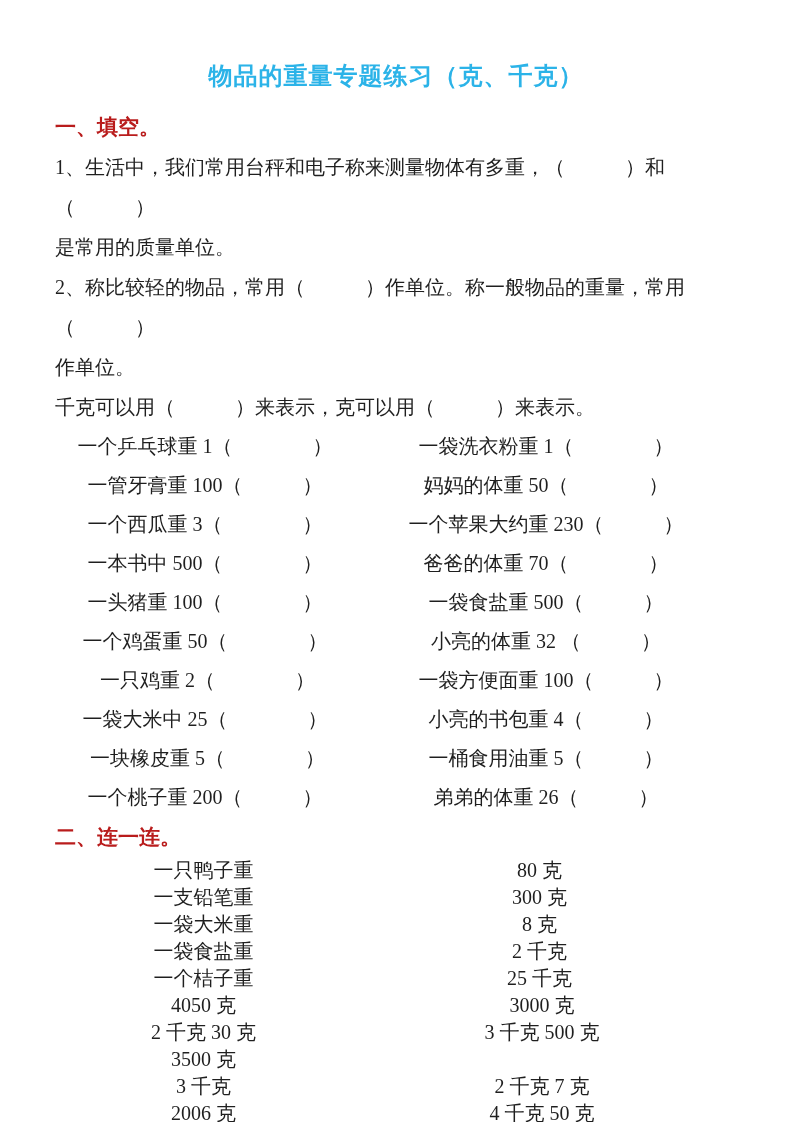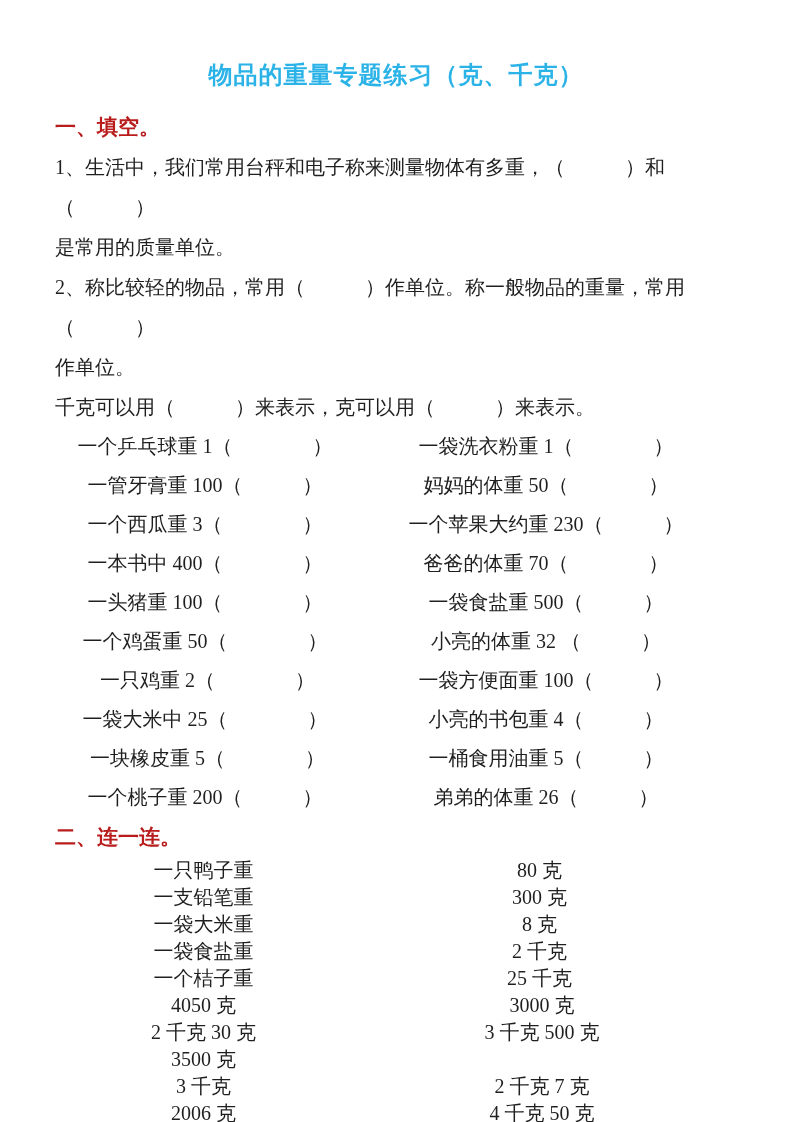--- a/index.html
+++ b/index.html
@@ -11,21 +11,21 @@
     margin: 0 auto;
     background: #ffffff;
     font-family: "Liberation Serif", "DejaVu Serif", serif;
     color: #1f1f1f;
     overflow: hidden;
     padding: 0 56px 0 55px;
   }
   .title {
     margin-top: 60px;
     text-align: center;
-    font-family: Liberation Mono, monospace;
+    font-family: Liberation Serif, serif;
     font-size: 24px;
     line-height: 33px;
     font-weight: 700;
     color: #2bb3e8;
     letter-spacing: 1px;
   }
   .sec-heading {
     font-size: 21px;
     font-weight: 700;
     color: #b91c1c;
@@ -66,21 +66,21 @@
   <p class="bodyline">1、生活中，我们常用台秤和电子称来测量物体有多重，（　　　）和（　　　）</p>
   <p class="bodyline">是常用的质量单位。</p>
   <p class="bodyline">2、称比较轻的物品，常用（　　　）作单位。称一般物品的重量，常用（　　　）</p>
   <p class="bodyline">作单位。</p>
   <p class="bodyline">千克可以用（　　　）来表示，克可以用（　　　）来表示。</p>
 
   <div class="rows" id="s1-rows">
       <div class="row fill"><span class="cell">一个乒乓球重 1（　　　　）</span><span class="cell">一袋洗衣粉重 1（　　　　）</span></div>
       <div class="row fill"><span class="cell">一管牙膏重 100（　　　）</span><span class="cell">妈妈的体重 50（　　　　）</span></div>
       <div class="row fill"><span class="cell">一个西瓜重 3（　　　　）</span><span class="cell">一个苹果大约重 230（　　　）</span></div>
-      <div class="row fill"><span class="cell">一本书中 400（　　　　）</span><span class="cell">爸爸的体重 70（　　　　）</span></div>
+      <div class="row fill"><span class="cell">一本书中 500（　　　　）</span><span class="cell">爸爸的体重 70（　　　　）</span></div>
       <div class="row fill"><span class="cell">一头猪重 100（　　　　）</span><span class="cell">一袋食盐重 500（　　　）</span></div>
       <div class="row fill"><span class="cell">一个鸡蛋重 50（　　　　）</span><span class="cell">小亮的体重 32 （　　　）</span></div>
       <div class="row fill"><span class="cell"> 一只鸡重 2（　　　　）</span><span class="cell">一袋方便面重 100（　　　）</span></div>
       <div class="row fill"><span class="cell">一袋大米中 25（　　　　）</span><span class="cell">小亮的书包重 4（　　　）</span></div>
       <div class="row fill"><span class="cell"> 一块橡皮重 5（　　　　）</span><span class="cell">一桶食用油重 5（　　　）</span></div>
       <div class="row fill"><span class="cell">一个桃子重 200（　　　）</span><span class="cell">弟弟的体重 26（　　　）</span></div>
     </div>
 
   <h2 class="sec-heading">二、连一连。</h2>
 

